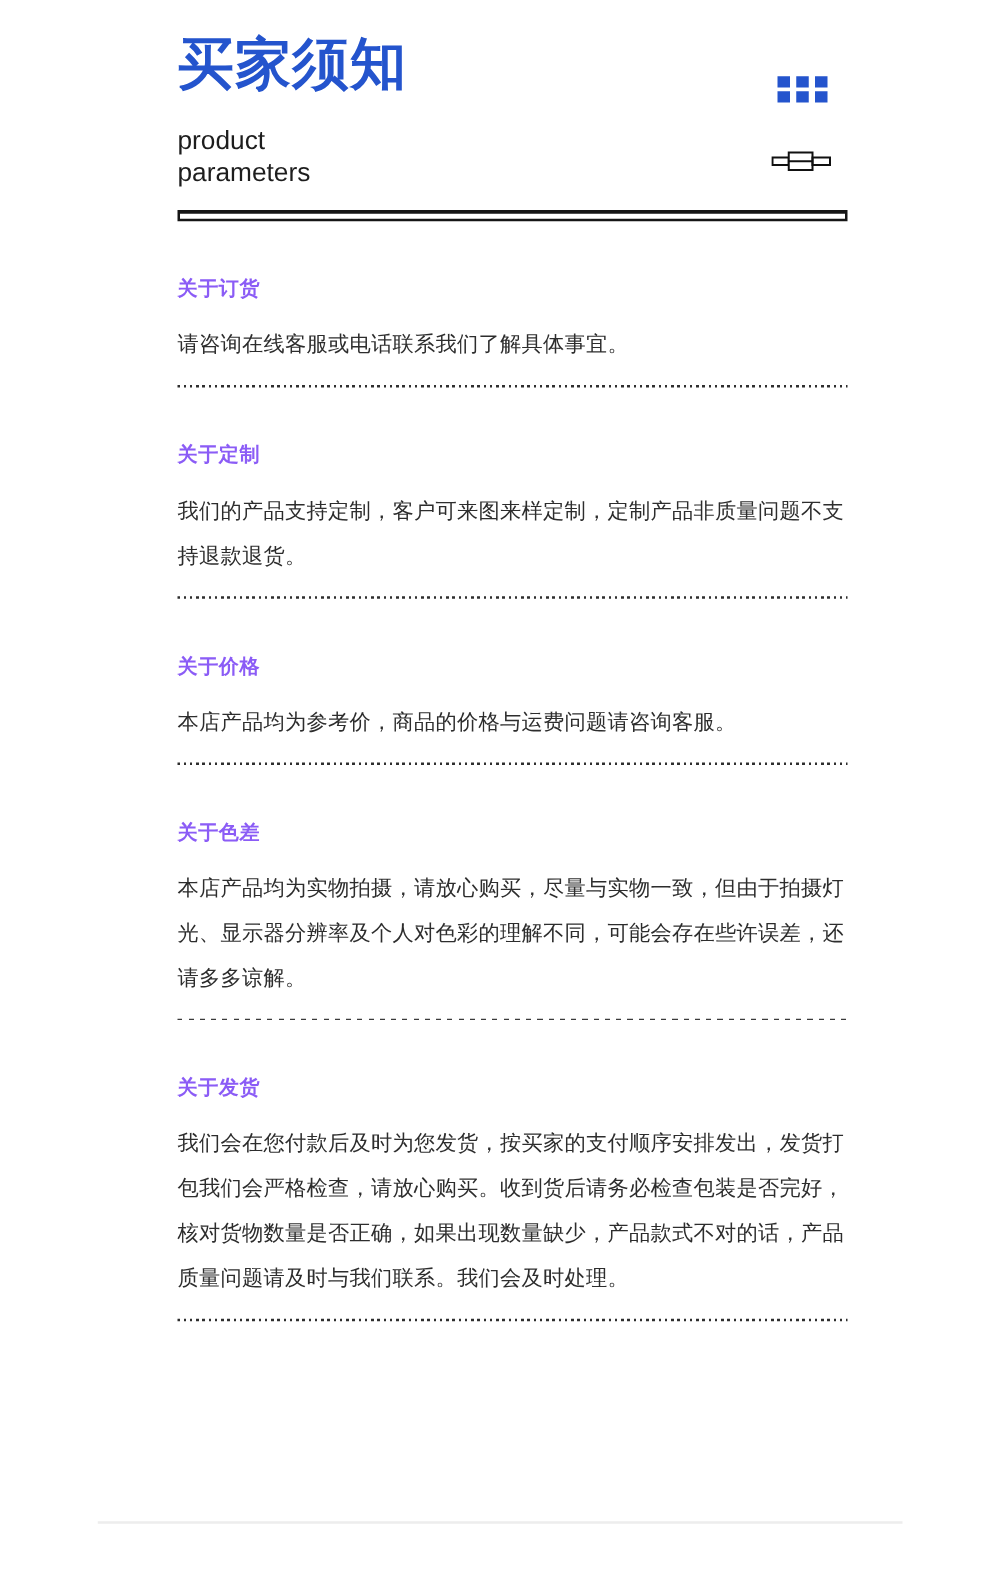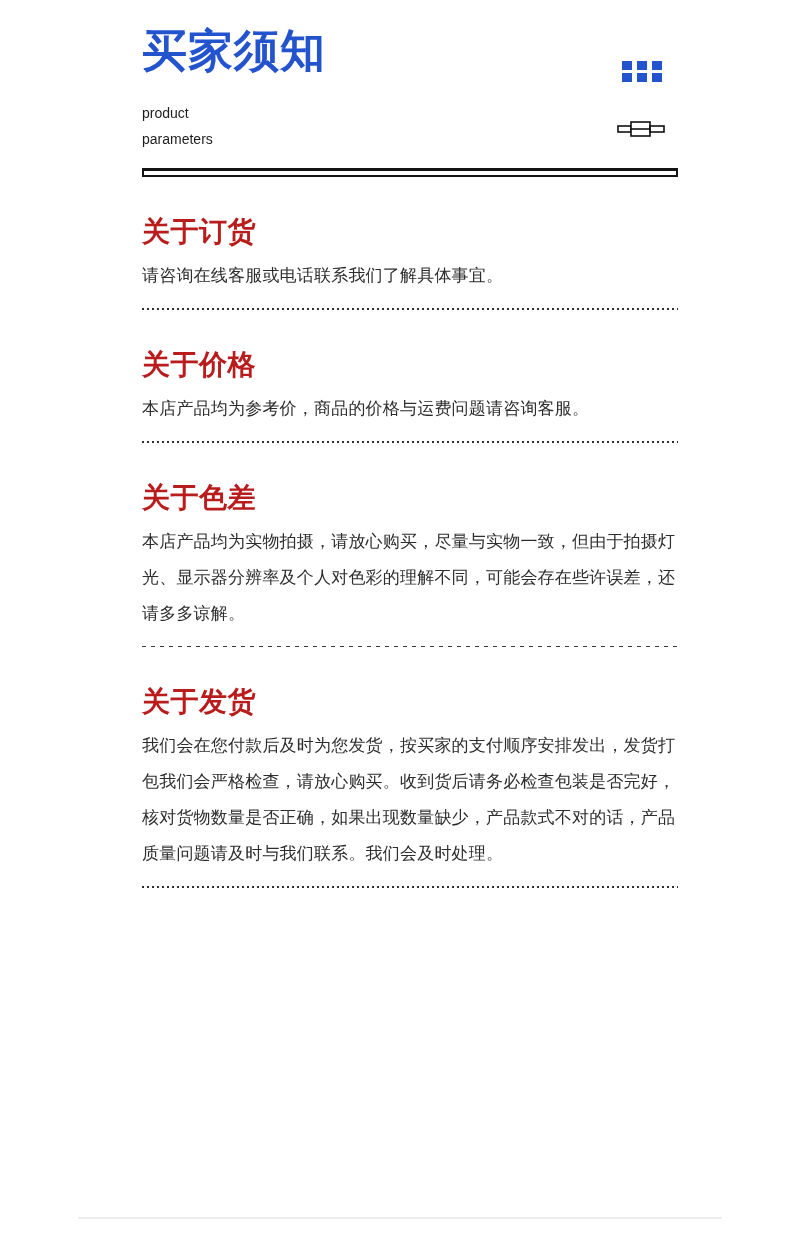--- a/index.html
+++ b/index.html
@@ -20,21 +20,21 @@
   .title {
     padding-top: 25px;
     font-size: 45px;
     line-height: 52px;
     font-weight: 800;
     letter-spacing: 1px;
     color: var(--accent, #2454cd);
   }
   .subtitle {
     margin-top: 23px;
-    font-size: 14px;
+    font-size: 21px;
     line-height: 26px;
     color: #1d1d1d;
   }
   .grid-icon {
     position: absolute;
     top: 61px;
     right: 60px;
     display: grid;
     grid-template-columns: repeat(3, 10px);
     grid-auto-rows: 9px;
@@ -51,24 +51,24 @@
     margin-top: 16px;
     height: 9px;
     background: #ffffff;
     border: 2px solid #151515;
     border-top-width: 3px;
   }
 
   
   .section { padding-top: 42px; }
   .section h2 {
-    font-size: 28px;
+    font-size: 16px;
     line-height: 25px;
     font-weight: 700;
-    color: #b91c1c;
+    color: #8b5cf6;
     letter-spacing: 0.5px;
   }
   .section p {
     margin-top: 14px;
     font-size: 17px;
     line-height: 36px;
     color: #2d2d2d;
     letter-spacing: 0.2px;
   }
   .divider { margin-top: 14px; }
@@ -124,20 +124,25 @@
     </header>
 
     <main>
 
       <section class="section">
         <h2>关于订货</h2>
         <p>请咨询在线客服或电话联系我们了解具体事宜。</p>
         <div class="divider" data-style="dotted"></div>
       </section>
 
+      <section class="section">
+        <h2>关于定制</h2>
+        <p>我们的产品支持定制，客户可来图来样定制，定制产品非质量问题不支持退款退货。</p>
+        <div class="divider" data-style="dotted"></div>
+      </section>
 
       <section class="section">
         <h2>关于价格</h2>
         <p>本店产品均为参考价，商品的价格与运费问题请咨询客服。</p>
         <div class="divider" data-style="dotted"></div>
       </section>
 
 
       <section class="section">
         <h2>关于色差</h2>

